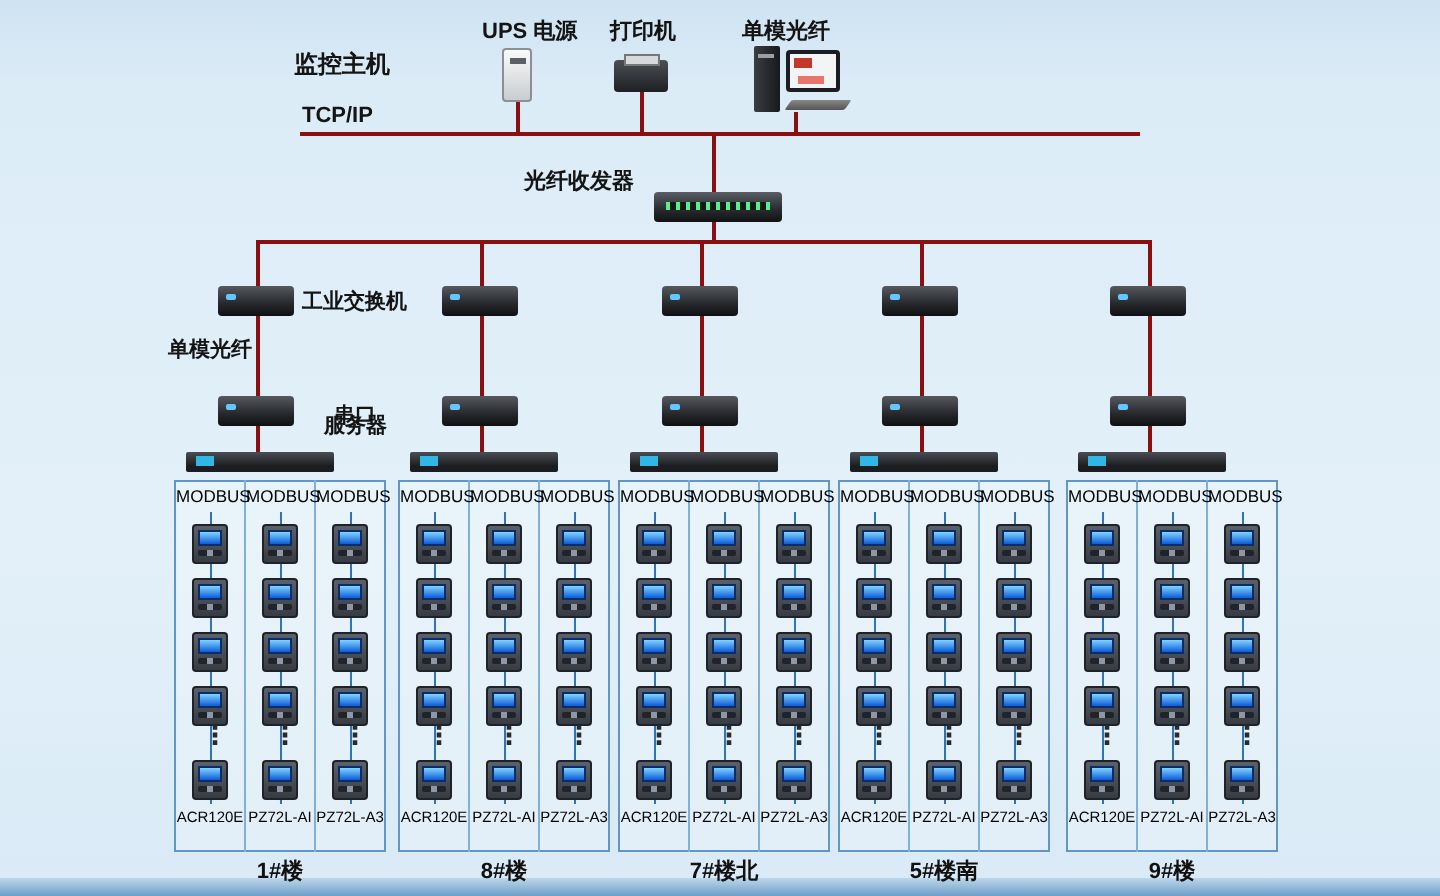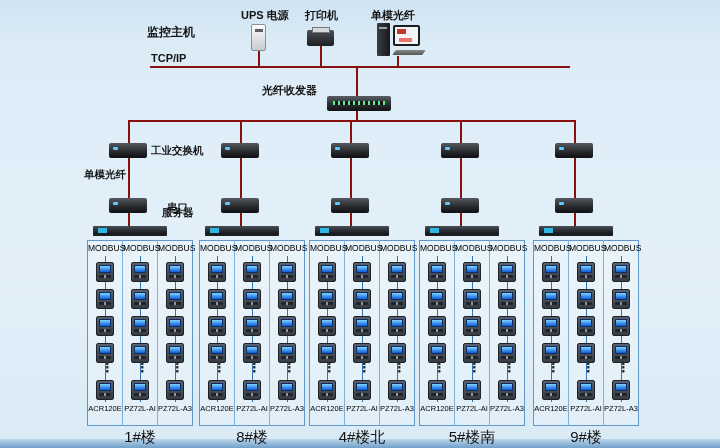--- a/index.html
+++ b/index.html
@@ -32,21 +32,21 @@
   .serialsrv:before{content:"";position:absolute;left:5px;top:2px;width:9px;height:5px;background:#2fb7e8;}
   .groupbox{position:absolute;width:106px;height:186px;border:1px solid #5f97c9;background:rgba(255,255,255,0.22);box-sizing:border-box;}
   .sep{position:absolute;width:1px;height:186px;background:#7fb0d9;}
   .busline{position:absolute;width:1px;background:#2f74b5;z-index:1;}
   .buslbl{position:absolute;width:34px;text-align:center;font-size:8.5px;color:#000;white-space:nowrap;z-index:2;}
   .meter{position:absolute;width:18px;height:20px;background:linear-gradient(180deg,#5b616b,#373c44);border:1px solid #1f2328;border-radius:2px;box-sizing:border-box;z-index:2;}
   .mscreen{width:12px;height:8px;margin:2px auto 0;background:linear-gradient(180deg,#7fd4ff,#0d5bd8);border:1px solid #0a2d66;box-sizing:border-box;}
   .mbtns{width:12px;height:3px;margin:2px auto 0;background:linear-gradient(90deg,#20242a 0 38%,#8d97a5 38% 62%,#20242a 62%);border-radius:1px;}
   .dots{position:absolute;font-weight:bold;font-size:13px;line-height:12px;color:#2a2a2a;z-index:2;}
   .modellbl{position:absolute;width:36px;text-align:center;font-size:7.5px;color:#000;white-space:nowrap;z-index:2;}
-  .bname{position:absolute;width:60px;text-align:center;font-size:15px;font-weight:normal;color:#111;}
+  .bname{position:absolute;width:60px;text-align:center;font-size:11px;font-weight:bold;color:#111;}
   .footerband{position:absolute;left:0;top:439px;width:720px;height:9px;
     background:linear-gradient(180deg,#bcd7eb,#6f9fc8);}
 </style>
 </head>
 <body>
 
 <div id="canvas">
 
   <div class="lbl f12" style="left:147px;top:24px">监控主机</div>
   <div class="lbl f11" style="left:241px;top:8px">UPS 电源</div>
@@ -323,21 +323,21 @@
     <div class="meter" style="left: 388px; top: 343px;">
       <div class="mscreen"></div>
       <div class="mbtns"></div>
     </div>
     <div class="meter" style="left: 388px; top: 380px;">
       <div class="mscreen"></div>
       <div class="mbtns"></div>
     </div>
     <div class="dots" style="left: 393px; top: 362px;">⋮</div>
     <div class="modellbl" style="left: 379px; top: 404px;">PZ72L-A3</div>
-    <div class="bname" style="left: 332px; top: 428px;">4#楼北</div>
+    <div class="bname" style="left: 332px; top: 428px;">7#楼北</div>
     <div class="line" style="left: 460px; top: 122px; width: 2px; height: 21px; background: rgb(138, 16, 16);"></div>
     <div class="transceiver" style="left: 441px; top: 143px;"></div>
     <div class="line" style="left: 460px; top: 158px; width: 2px; height: 40px; background: rgb(138, 16, 16);"></div>
     <div class="transceiver" style="left: 441px; top: 198px;"></div>
     <div class="line" style="left: 460px; top: 213px; width: 2px; height: 13px; background: rgb(138, 16, 16);"></div>
     <div class="serialsrv" style="left: 425px; top: 226px;"></div>
     <div class="groupbox" style="left: 419px; top: 240px;"></div>
     <div class="sep" style="left: 454px; top: 240px;"></div>
     <div class="sep" style="left: 489px; top: 240px;"></div>
     <div class="buslbl" style="left: 420px; top: 243px;">MODBUS</div>

